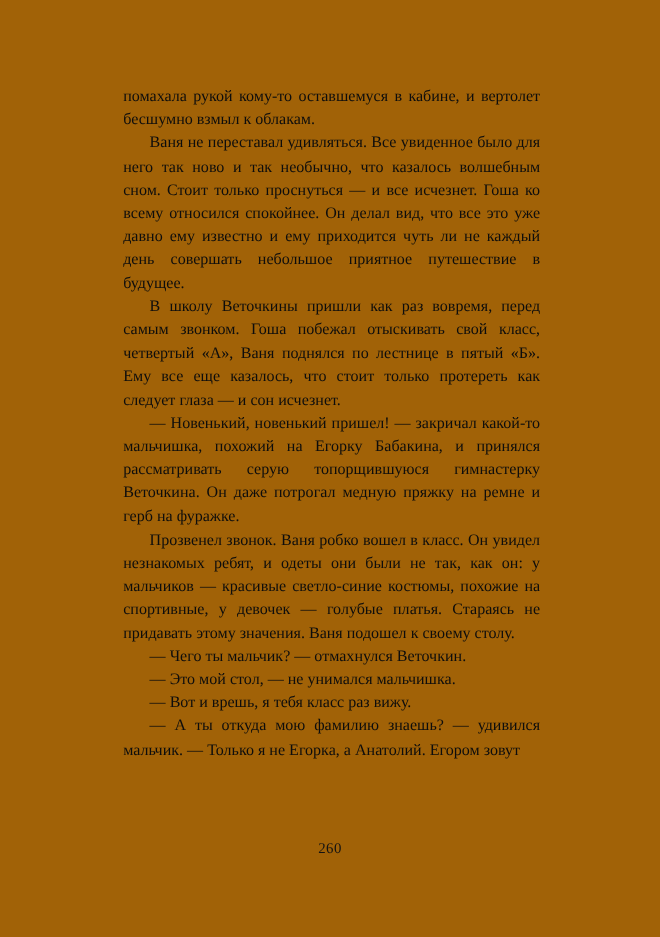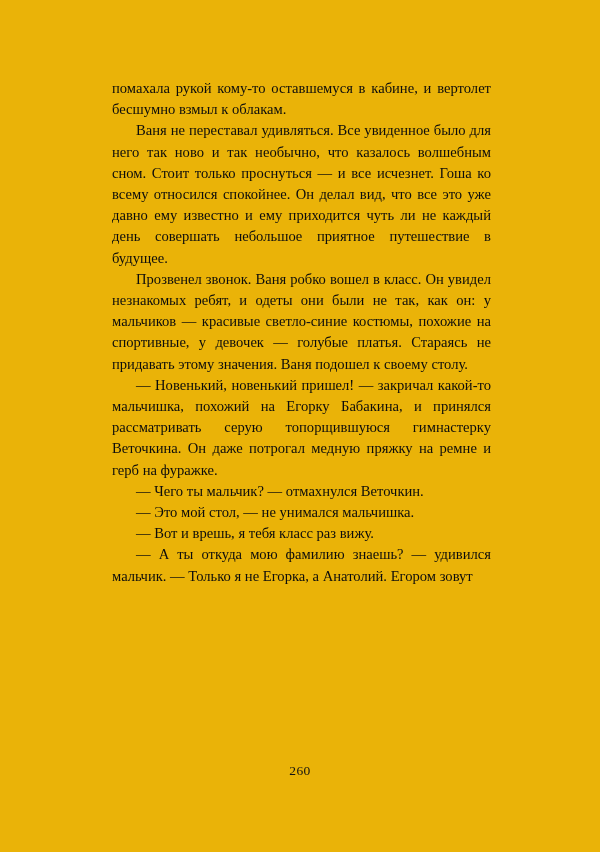--- a/index.html
+++ b/index.html
@@ -11,21 +11,21 @@
     width: 600px;
     height: 852px;
     overflow: hidden;
     font-family: "Liberation Serif", "DejaVu Serif", serif;
     color: #0c0c0c;
   }
   .page {
     position: relative;
     width: 600px;
     height: 852px;
-    background: #eab308;
+    background: #a16207;
   }
   .text-block {
     position: absolute;
     left: 112px;
     top: 78px;
     width: 379px;
     text-align: justify;
     text-justify: inter-word;
     font-size: 14.6px;
     line-height: 21.2px;
@@ -55,22 +55,23 @@
   }
 </style>
 </head>
 <body>
 
 <div class="page">
 
   <div class="text-block">
     <p class="para no-indent">помахала рукой кому-то оставшемуся в кабине, и вертолет бесшумно взмыл к облакам.</p>
     <p class="para">Ваня не переставал удивляться. Все увиденное было для него так ново и так необычно, что казалось волшебным сном. Стоит только проснуться — и все исчезнет. Гоша ко всему относился спокойнее. Он делал вид, что все это уже давно ему известно и ему приходится чуть ли не каждый день совершать небольшое приятное путешествие в будущее.</p>
+    <p class="para">В школу Веточкины пришли как раз вовремя, перед самым звонком. Гоша побежал отыскивать свой класс, четвертый «А», Ваня поднялся по лестнице в пятый «Б». Ему все еще казалось, что стоит только протереть как следует глаза — и сон исчезнет.</p>
+    <p class="para">— Новенький, новенький пришел! — закричал какой-то мальчишка, похожий на Егорку Бабакина, и принялся рассматривать серую топорщившуюся гимнастерку Веточкина. Он даже потрогал медную пряжку на ремне и герб на фуражке.</p>
     <p class="para">Прозвенел звонок. Ваня робко вошел в класс. Он увидел незнакомых ребят, и одеты они были не так, как он: у мальчиков — красивые светло-синие костюмы, похожие на спортивные, у девочек — голубые платья. Стараясь не придавать этому значения. Ваня подошел к своему столу.</p>
-    <p class="para">— Новенький, новенький пришел! — закричал какой-то мальчишка, похожий на Егорку Бабакина, и принялся рассматривать серую топорщившуюся гимнастерку Веточкина. Он даже потрогал медную пряжку на ремне и герб на фуражке.</p>
     <p class="para">— Чего ты мальчик? — отмахнулся Веточкин.</p>
     <p class="para">— Это мой стол, — не унимался мальчишка.</p>
     <p class="para">— Вот и врешь, я тебя класс раз вижу.</p>
     <p class="para">— А ты откуда мою фамилию знаешь? — удивился мальчик. — Только я не Егорка, а Анатолий. Егором зовут</p>
   </div>
 
   <div class="page-number">260</div>
 
 </div>
 

